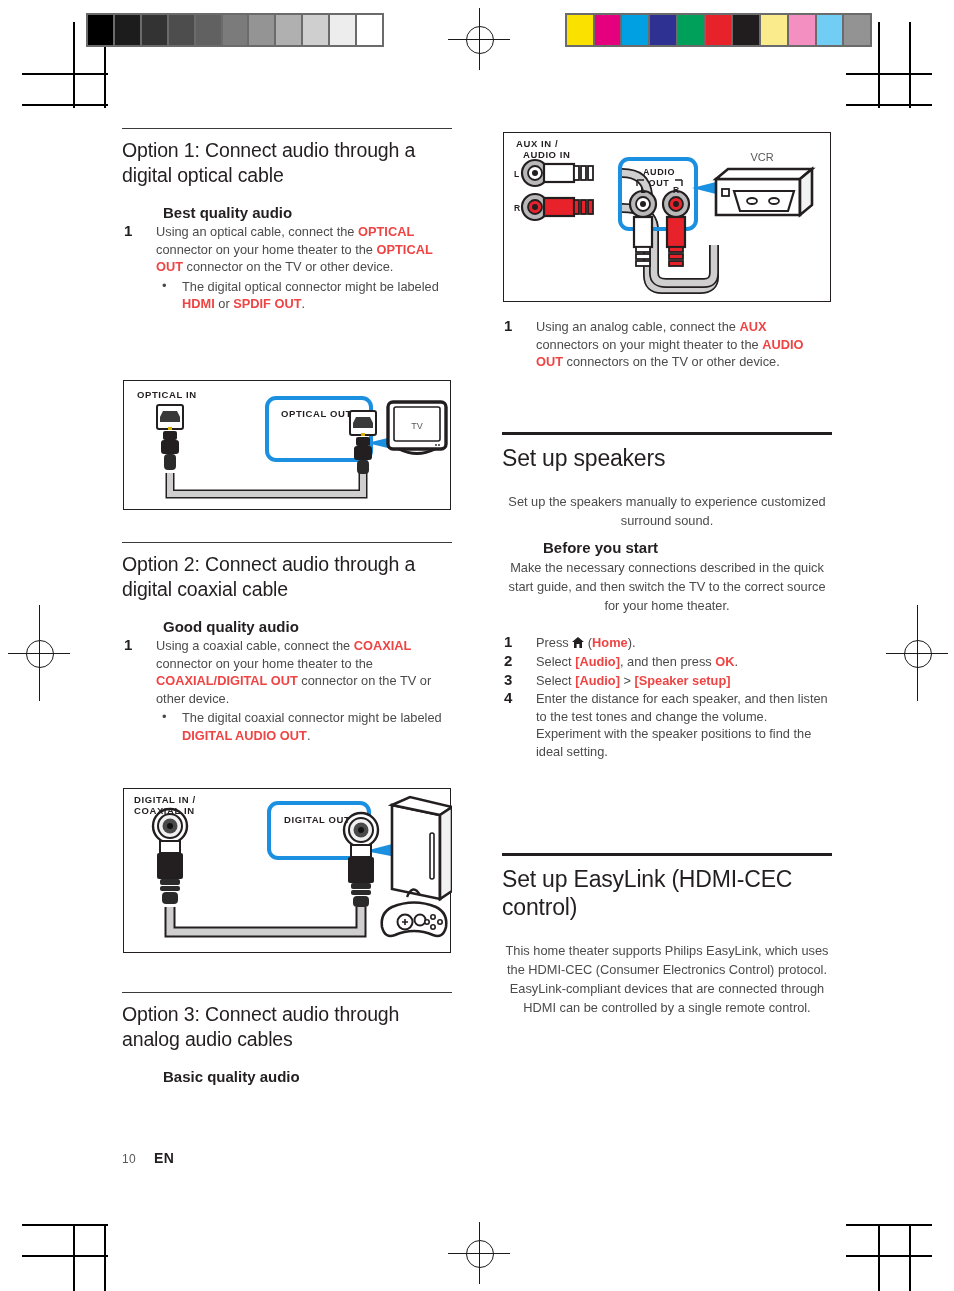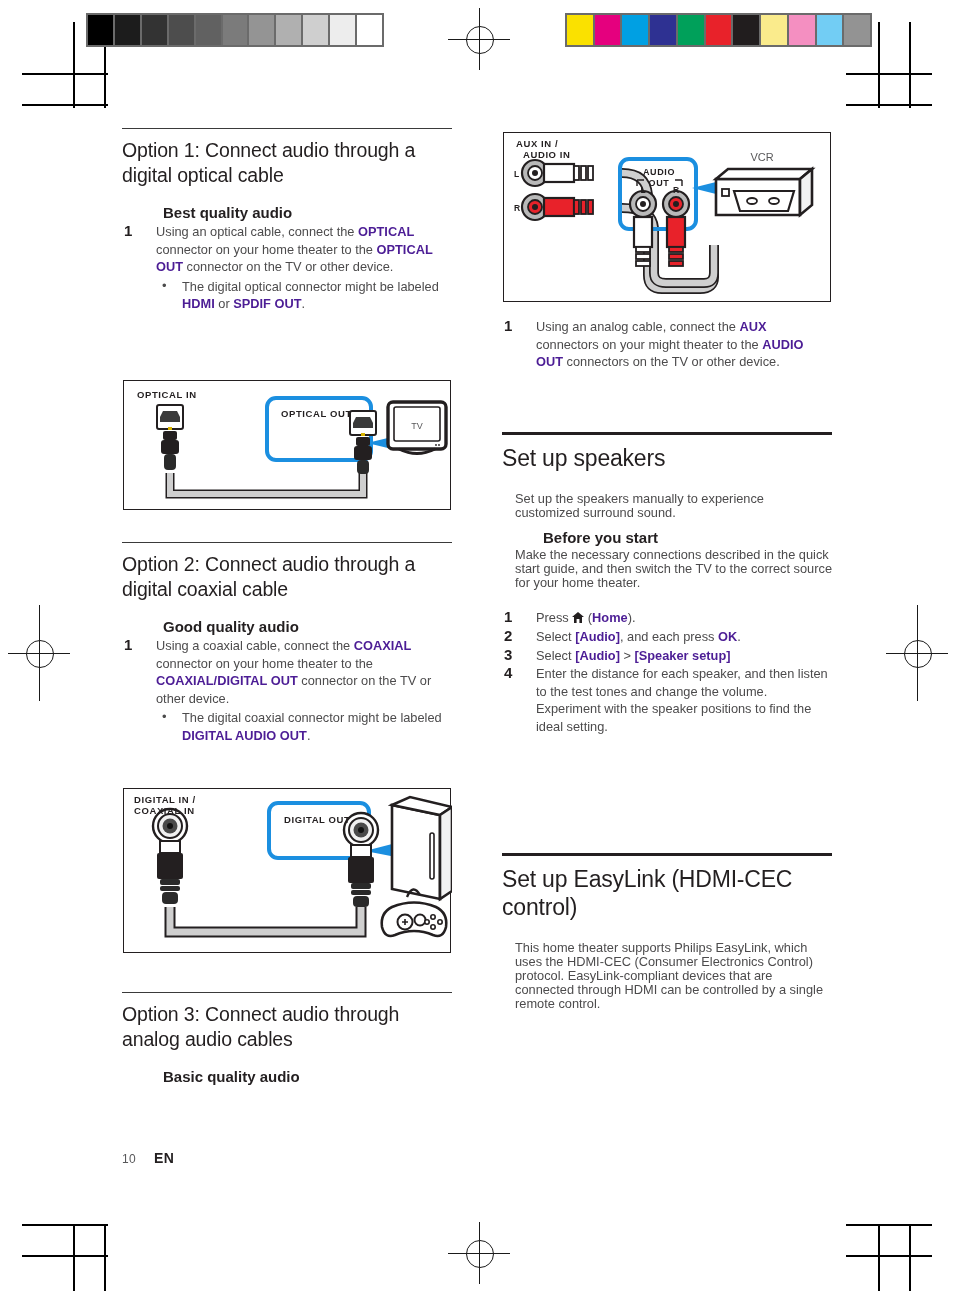--- a/index.html
+++ b/index.html
@@ -56,24 +56,24 @@
   }
   .rule {
     height: 2.5px; background: #231f20; margin: 0 0 9px 0;
   }
   .rule.thin { height: 1.1px; background: #3a3a3a; }
   h3.sub {
     font-size: 15px; font-weight: 700; margin: 0 0 2px 0;
     line-height: 17px; color: #231f20; padding-left: 41px;
   }
   p.body {
-    font-size: 12.8px; line-height: 14px; margin: 0 0 9px 13px;
-    color: #4c4b4c; font-weight: 400;
-  }
-  p.body b, .steps b, li b { color: #4c1d95; font-weight: 700; }
+    font-size: 12.8px; line-height: 19px; margin: 0 0 9px 0;
+    color: #4c4b4c; font-weight: 400; text-align: center;
+  }
+  p.body b, .steps b, li b { color: #ef4444; font-weight: 700; }
 
   
   ol.steps { list-style: none; margin: 0; padding: 0; }
   ol.steps > li {
     position: relative; padding-left: 34px;
     font-size: 12.8px; line-height: 17.6px; color: #4c4b4c;
     margin-bottom: 1px;
   }
   ol.steps > li > .num {
     position: absolute; left: 2px; top: -1px;
@@ -422,21 +422,21 @@
       <h2 class="big">Set up speakers</h2>
       <div class="spacer-sm"></div>
       <p class="body">Set up the speakers manually to experience customized surround sound.</p>
       <h3 class="sub">Before you start</h3>
       <p class="body">Make the necessary connections described in the quick start guide, and then switch the TV to the correct source for your home theater.</p>
       <div class="spacer-sm"></div>
       <ol class="steps" id="speaker-steps">
           <li><span class="num">1</span><span><span>Press </span><span class="home-glyph"><svg width="12" height="11" viewBox="0 0 12 11">
                   <path d="M6 0 L12 5 L10 5 L10 11 L7.4 11 L7.4 7 L4.6 7 L4.6 11 L2 11 L2 5 L0 5 Z" fill="#231f20"></path>
                 </svg></span><span> (</span><b>Home</b><span>).</span></span></li>
-          <li><span class="num">2</span><span><span>Select </span><b>[Audio]</b><span>, and each press </span><b>OK</b><span>.</span></span></li>
+          <li><span class="num">2</span><span><span>Select </span><b>[Audio]</b><span>, and then press </span><b>OK</b><span>.</span></span></li>
           <li><span class="num">3</span><span><span>Select </span><b>[Audio]</b><span> &gt; </span><b>[Speaker setup]</b></span></li>
           <li><span class="num">4</span><span><span>Enter the distance for each speaker, and then listen to the test tones and change the volume. Experiment with the speaker positions to find the ideal setting.</span></span></li>
         </ol>
     </div>
 
     <div style="position:absolute; left:0; top:725px; width:330px;">
       <div class="rule"></div>
       <h2 class="big">Set up EasyLink (HDMI-CEC control)</h2>
       <div class="spacer-sm"></div>
       <p class="body">This home theater supports Philips EasyLink, which uses the HDMI-CEC (Consumer Electronics Control) protocol. EasyLink-compliant devices that are connected through HDMI can be controlled by a single remote control.</p>

